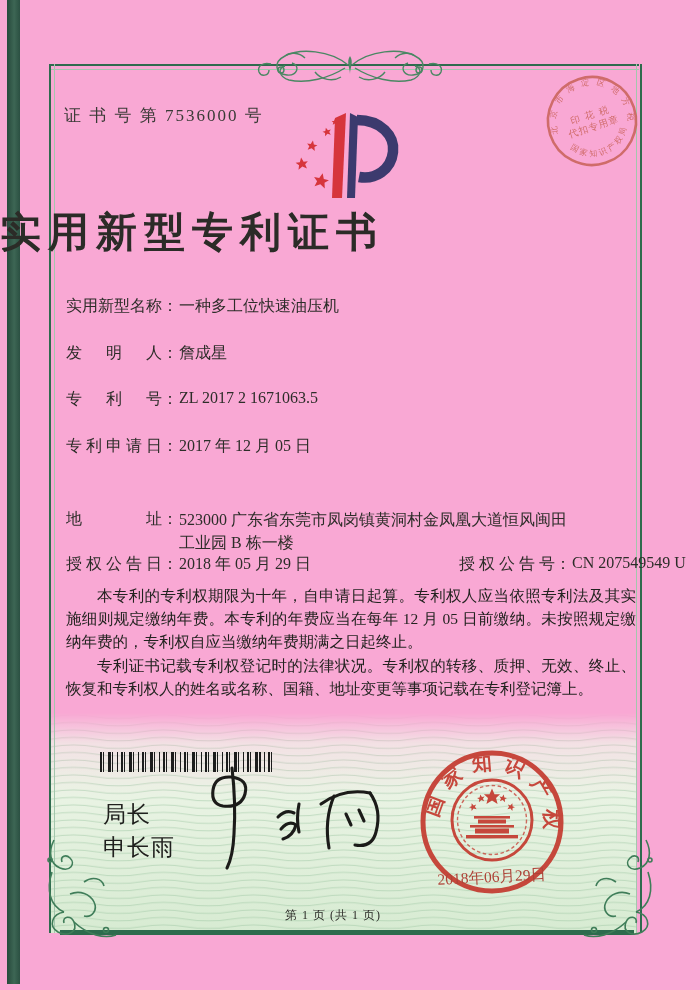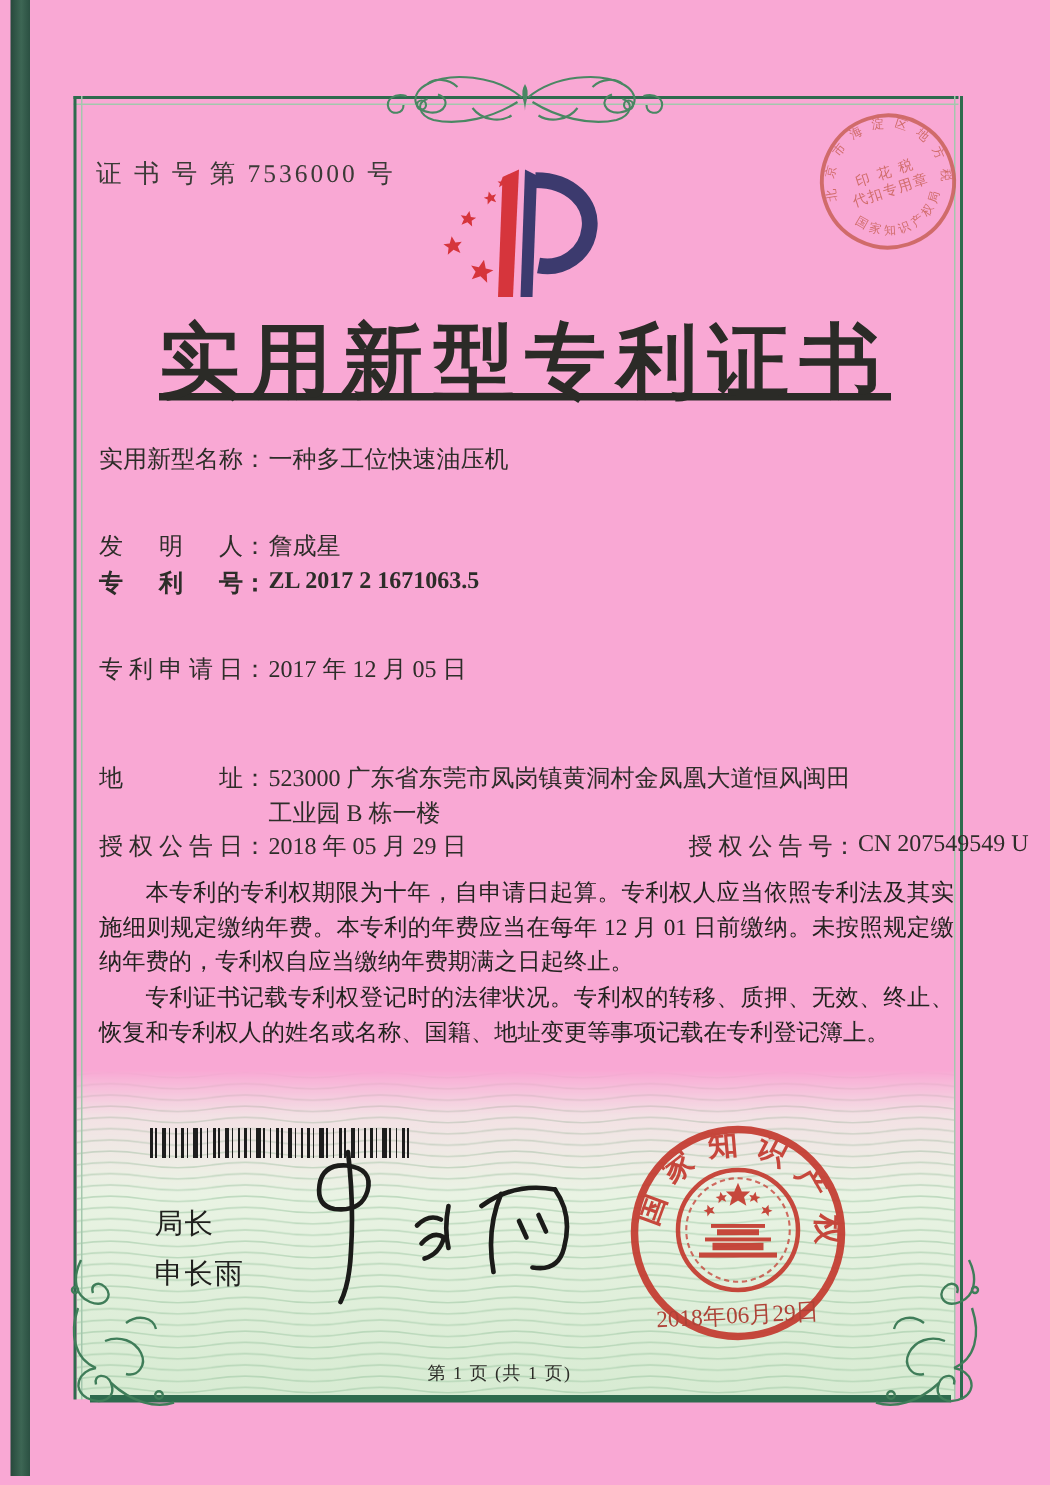--- a/index.html
+++ b/index.html
@@ -14,42 +14,42 @@
   
   .frame-top{position:absolute;left:49px;top:64px;width:590px;height:3px;
     border-top:2px solid #2e6b4e;border-bottom:1px solid #a3c7ad;}
   .frame-left{position:absolute;left:49px;top:64px;width:3px;height:869px;
     border-left:2px solid #2e6b4e;border-right:1px solid #a3c7ad;}
   .frame-right{position:absolute;left:636px;top:64px;width:3px;height:869px;
     border-right:2px solid #2e6b4e;border-left:1px solid #a3c7ad;}
   .frame-bottom{position:absolute;left:60px;top:930px;width:574px;height:4.5px;background:#2e6b4e;}
   .ornament{position:absolute;}
   .certno{position:absolute;left:64px;top:104px;font-size:17px;letter-spacing:2px;color:#3a3a36;}
-  .title{position:absolute;left:0;top:205px;width:100%;text-align:center;
-    font-size:54px;font-weight:bold;letter-spacing:7px;color:#2b2b27;text-decoration:underline;}
+  .title{position:absolute;left:0;top:205px;width:100%;text-align:left;
+    font-size:41px;font-weight:bold;letter-spacing:7px;color:#2b2b27;}
   .row{position:absolute;left:66px;font-size:16px;color:#2d2d29;white-space:nowrap;}
   .row .lab{display:inline-block;width:96px;text-align:justify;text-align-last:justify;vertical-align:top;}
   .row .colon{display:inline-block;width:17px;vertical-align:top;}
   .row .val{display:inline-block;vertical-align:top;}
   .addr-val{display:inline-block;width:452px;white-space:normal;line-height:22.5px;vertical-align:top;}
   .grant2{position:absolute;left:393px;top:0;}
   .paras{position:absolute;left:66px;top:584px;width:570px;font-size:15.5px;
     line-height:23.2px;text-align:justify;color:#232320;}
   .paras p{margin:0;text-indent:2em;}
   .band{position:absolute;left:51px;top:713px;width:585px;height:220px;}
   .barcode{position:absolute;left:100px;top:752px;width:173px;height:20px;
     background:repeating-linear-gradient(90deg,
       #1d1d1d 0 2px,transparent 2px 3.5px,
       #1d1d1d 3.5px 4.5px,transparent 4.5px 8px,
       #1d1d1d 8px 11px,transparent 11px 12.5px,
       #1d1d1d 12.5px 13.5px,transparent 13.5px 17px,
       #1d1d1d 17px 18px,transparent 18px 21px);}
   .director{position:absolute;left:103px;top:800px;
-    font-family:Liberation Sans, sans-serif;
-    font-size:19px;color:#20201e;line-height:33px;letter-spacing:1px;}
+    font-family:Liberation Mono, monospace;
+    font-size:23px;color:#20201e;line-height:33px;letter-spacing:1px;}
   .signature{position:absolute;left:183px;top:762px;}
   .seal{position:absolute;left:382px;top:712px;}
   .taxseal{position:absolute;left:537px;top:66px;}
   .pagefoot{position:absolute;left:233px;top:907px;width:200px;text-align:center;
     font-size:12px;color:#2c2c28;letter-spacing:1px;}
 </style>
 </head>
 <body>
 
 <div id="canvas">
@@ -139,41 +139,41 @@
       <use href="#starP" transform="translate(19,54) scale(0.65) rotate(-8)"></use>
       <use href="#starP" transform="translate(38,71) scale(0.8) rotate(12)"></use>
     </g>
   </svg>
 
   <div class="title">实用新型专利证书</div>
 
   <div class="row" style="top:296px;">
     <span class="lab">实用新型名称</span><span class="colon">：</span><span class="val">一种多工位快速油压机</span>
   </div>
-  <div class="row" style="top:354px;">
+  <div class="row" style="top:343px;">
     <span class="lab">发明人</span><span class="colon">：</span><span class="val">詹成星</span>
   </div>
-  <div class="row" style="top:379px;font-weight:bold;">
+  <div class="row" style="top:389px;">
     <span class="lab">专利号</span><span class="colon">：</span><span class="val">ZL 2017 2 1671063.5</span>
   </div>
   <div class="row" style="top:436px;">
     <span class="lab">专利申请日</span><span class="colon">：</span><span class="val">2017 年 12 月 05 日</span>
   </div>
   <div class="row" style="top:509px;">
     <span class="lab">地址</span><span class="colon">：</span><span class="addr-val"><span>523000 广东省东莞市凤岗镇黄洞村金凤凰大道恒风闽田</span><br><span>工业园 B 栋一楼</span></span>
   </div>
   <div class="row" style="top:554px;">
     <span class="lab">授权公告日</span><span class="colon">：</span><span class="val">2018 年 05 月 29 日</span>
     <span class="grant2">
       <span class="lab">授权公告号</span><span class="colon">：</span><span class="val">CN 207549549 U</span>
     </span>
   </div>
 
   <div class="paras">
-    <p>本专利的专利权期限为十年，自申请日起算。专利权人应当依照专利法及其实施细则规定缴纳年费。本专利的年费应当在每年 12 月 01 日前缴纳。未按照规定缴纳年费的，专利权自应当缴纳年费期满之日起终止。</p>
+    <p>本专利的专利权期限为十年，自申请日起算。专利权人应当依照专利法及其实施细则规定缴纳年费。本专利的年费应当在每年 12 月 05 日前缴纳。未按照规定缴纳年费的，专利权自应当缴纳年费期满之日起终止。</p>
     <p>专利证书记载专利权登记时的法律状况。专利权的转移、质押、无效、终止、恢复和专利权人的姓名或名称、国籍、地址变更等事项记载在专利登记簿上。</p>
   </div>
 
   <div class="barcode"></div>
 
   <div class="director">
     <div>局长</div>
     <div>申长雨</div>
   </div>
 

